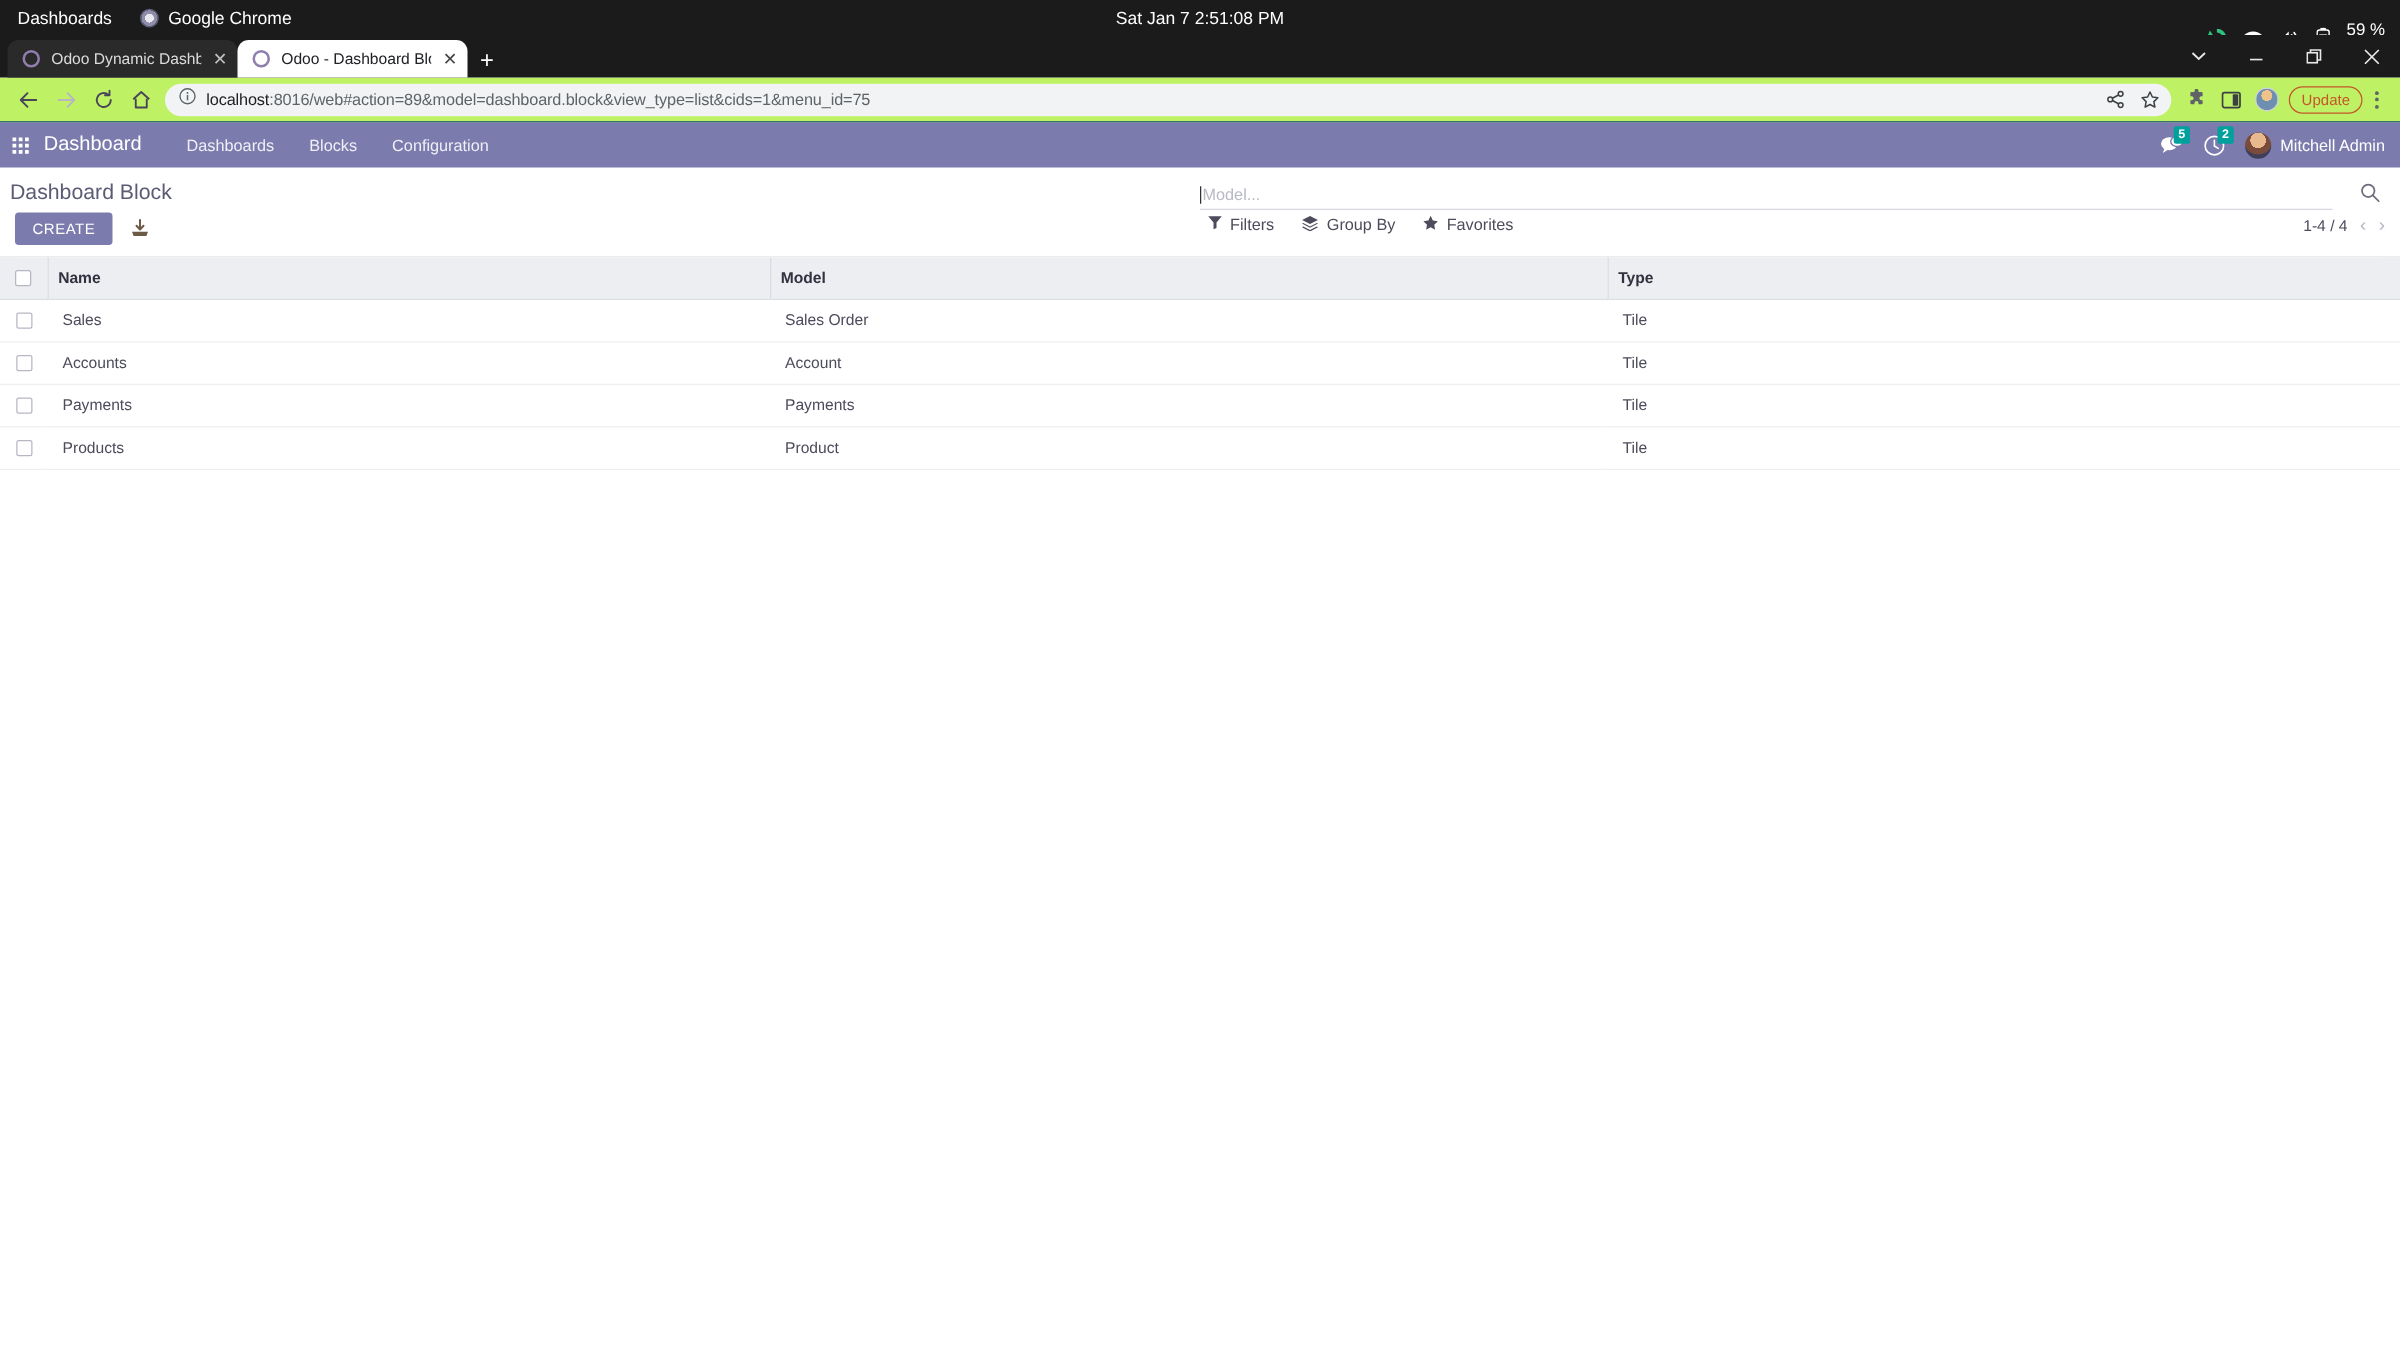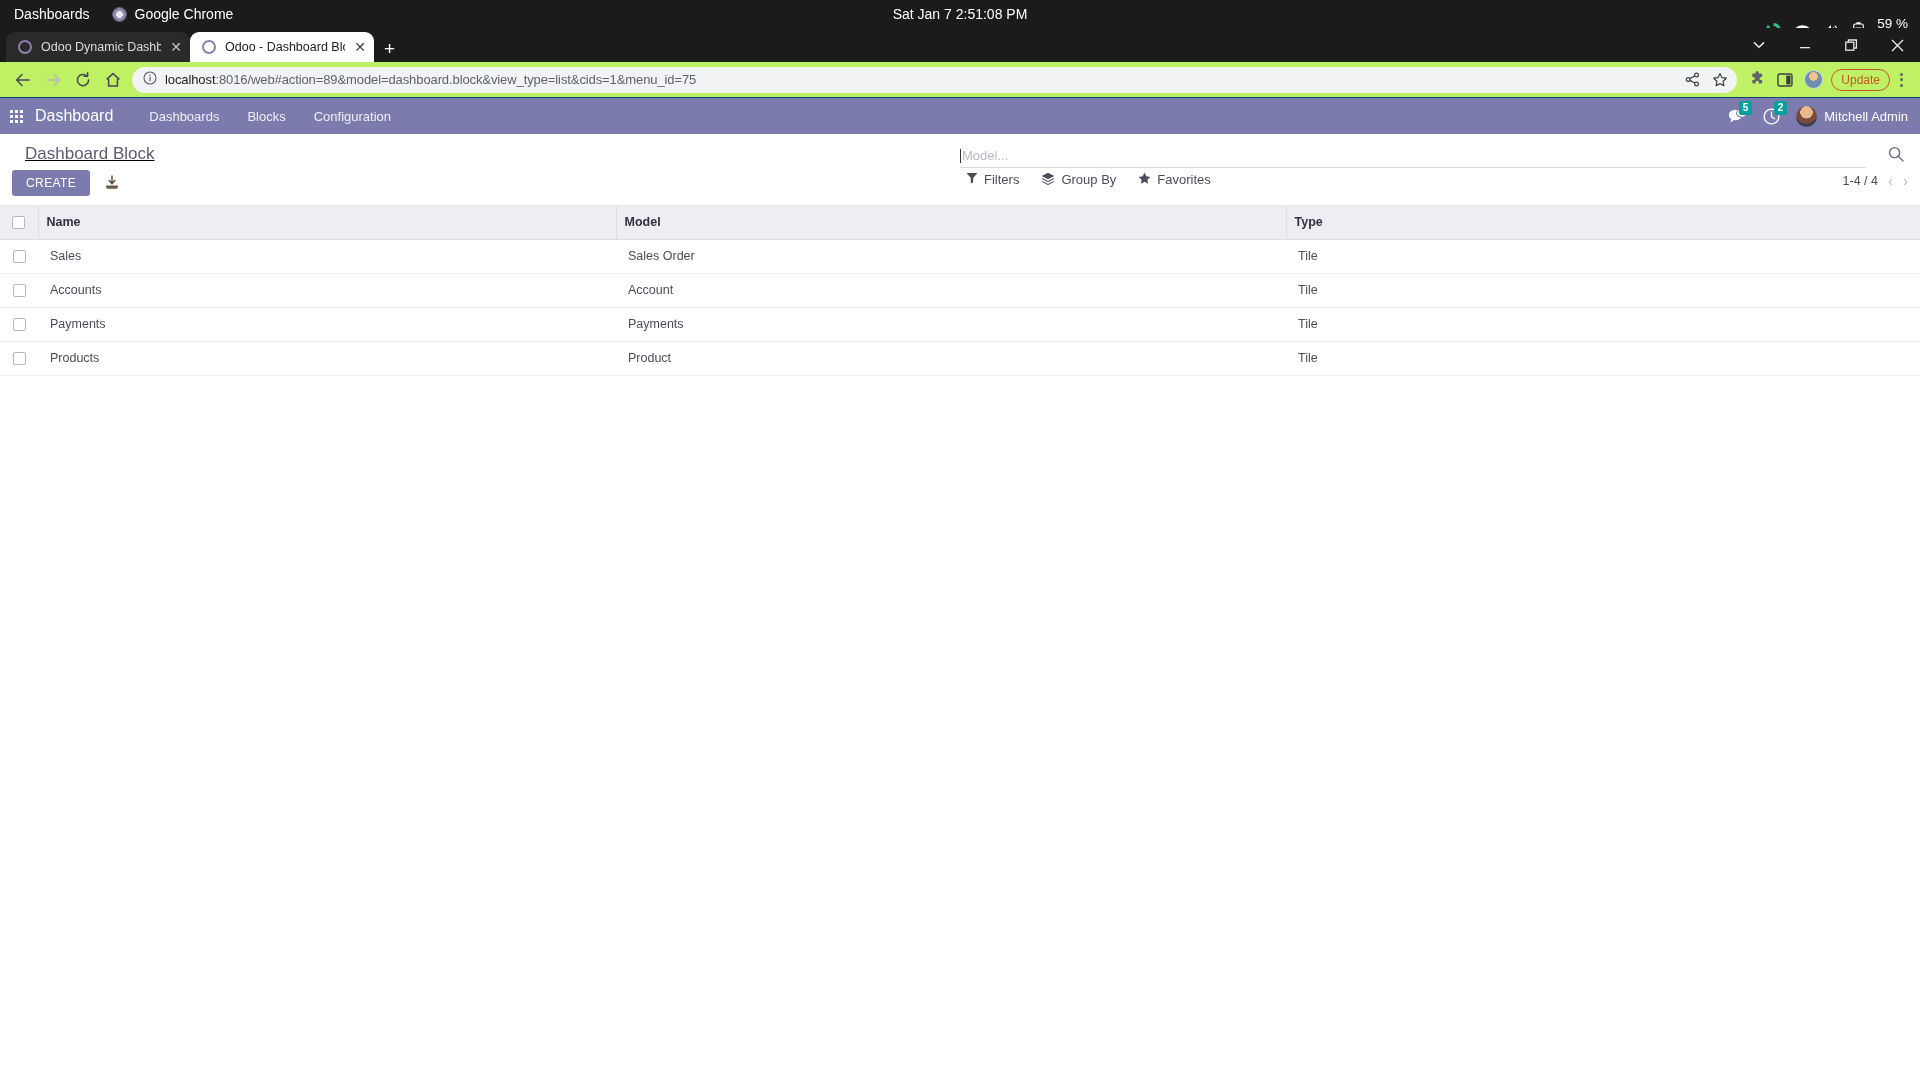--- a/index.html
+++ b/index.html
@@ -141,21 +141,21 @@
   }
   .o-user { display: flex; align-items: center; gap: 7px; }
   .o-avatar {
     width: 21px; height: 21px; border-radius: 50%;
     background: radial-gradient(circle at 50% 30%, #e8b98e 0 34%, #7a4b3a 35% 62%, #3f3f5a 63% 100%);
   }
   .o-username { font-size: 13px; color: #ffffff; white-space: nowrap; }
 
   
   .o-cp { background: #ffffff; border-bottom: 1px solid #e6e6e6; padding: 0; }
-  .cp-row1 { display: flex; align-items: flex-start; padding: 10px 12px 0 25px; position: relative; text-decoration: underline; }
+  .cp-row1 { display: flex; align-items: flex-start; padding: 10px 12px 0 8px; position: relative; }
   .cp-title { font-size: 17px; color: #5b5b75; font-weight: 400; white-space: nowrap; }
 
   .searchview {
     position: absolute; left: 960px; right: 54px; top: 10px;
     border-bottom: 1px solid #d8d8e0;
     height: 24px; display: flex; align-items: center;
   }
   .search-caret { width: 1px; height: 14px; background: #333; margin-right: 1px; }
   .search-ph { font-size: 13px; color: #b9b9c5; }
   .search-mag { position: absolute; right: 16px; top: 12px; }

